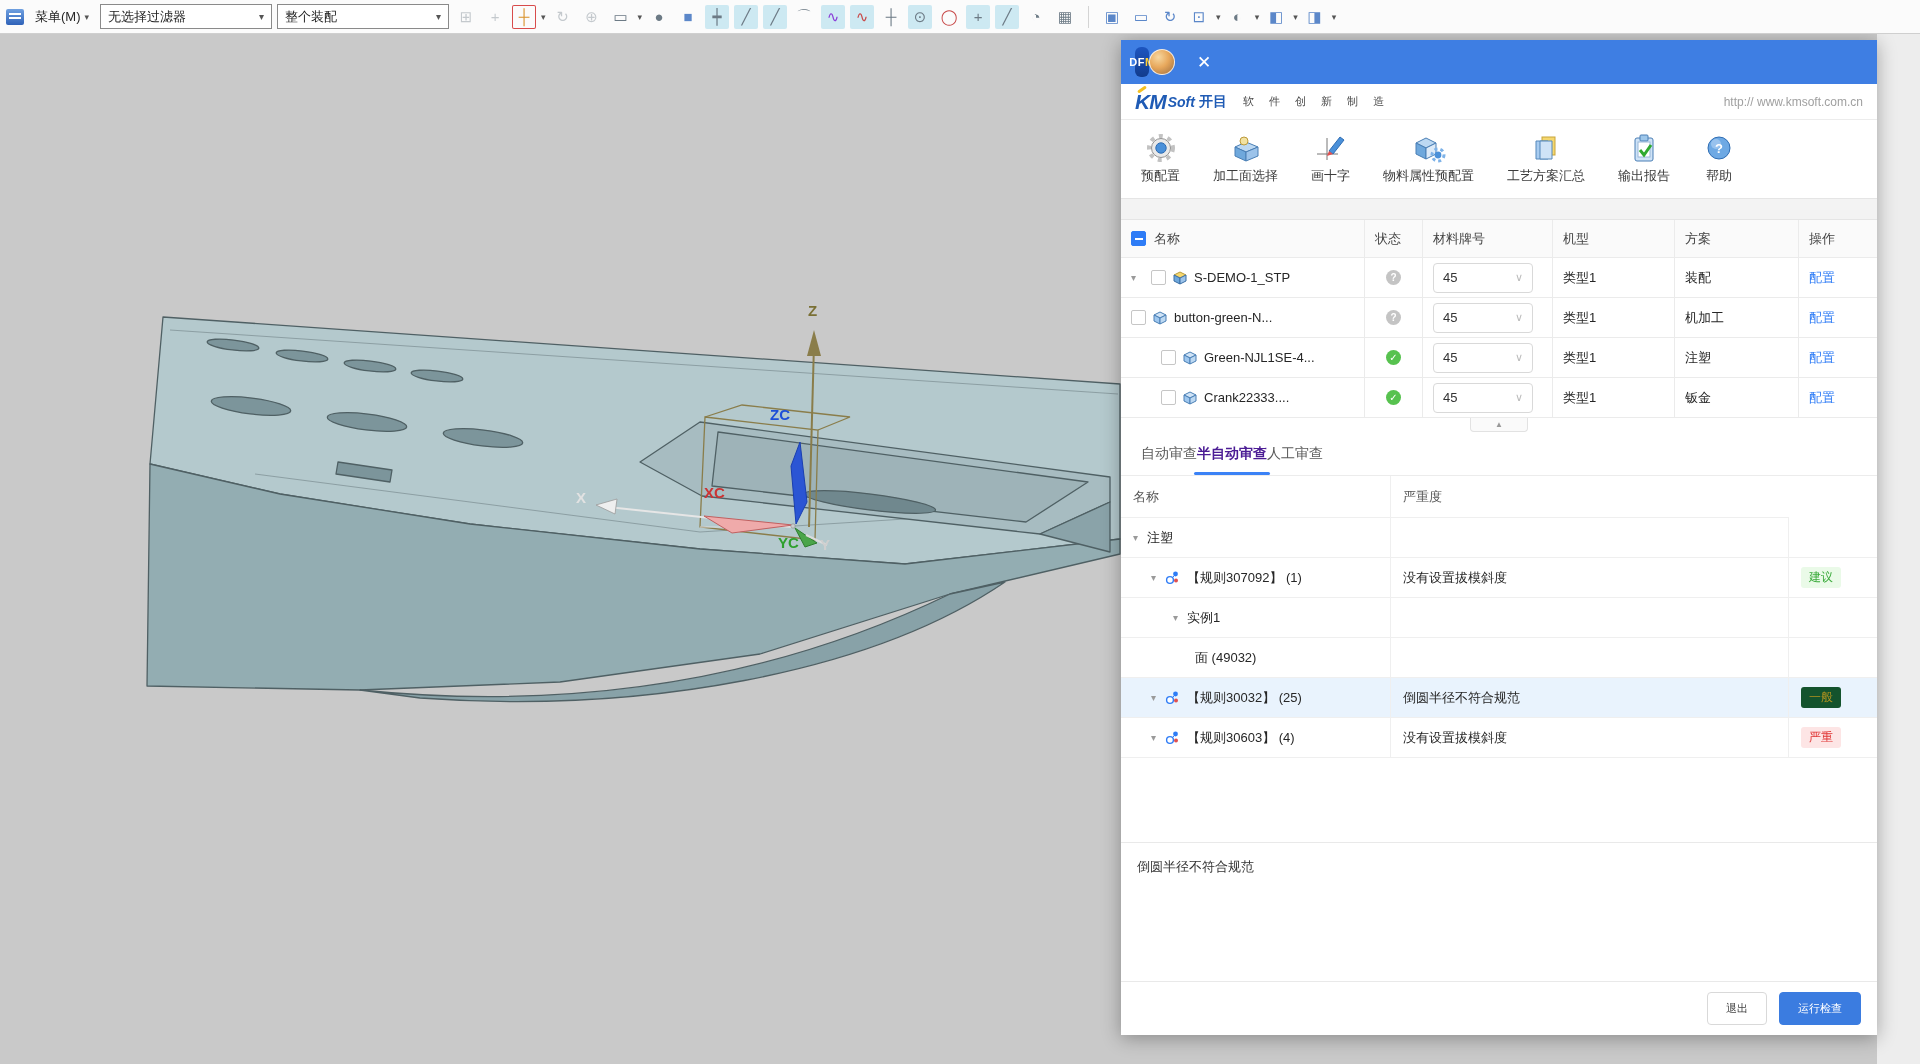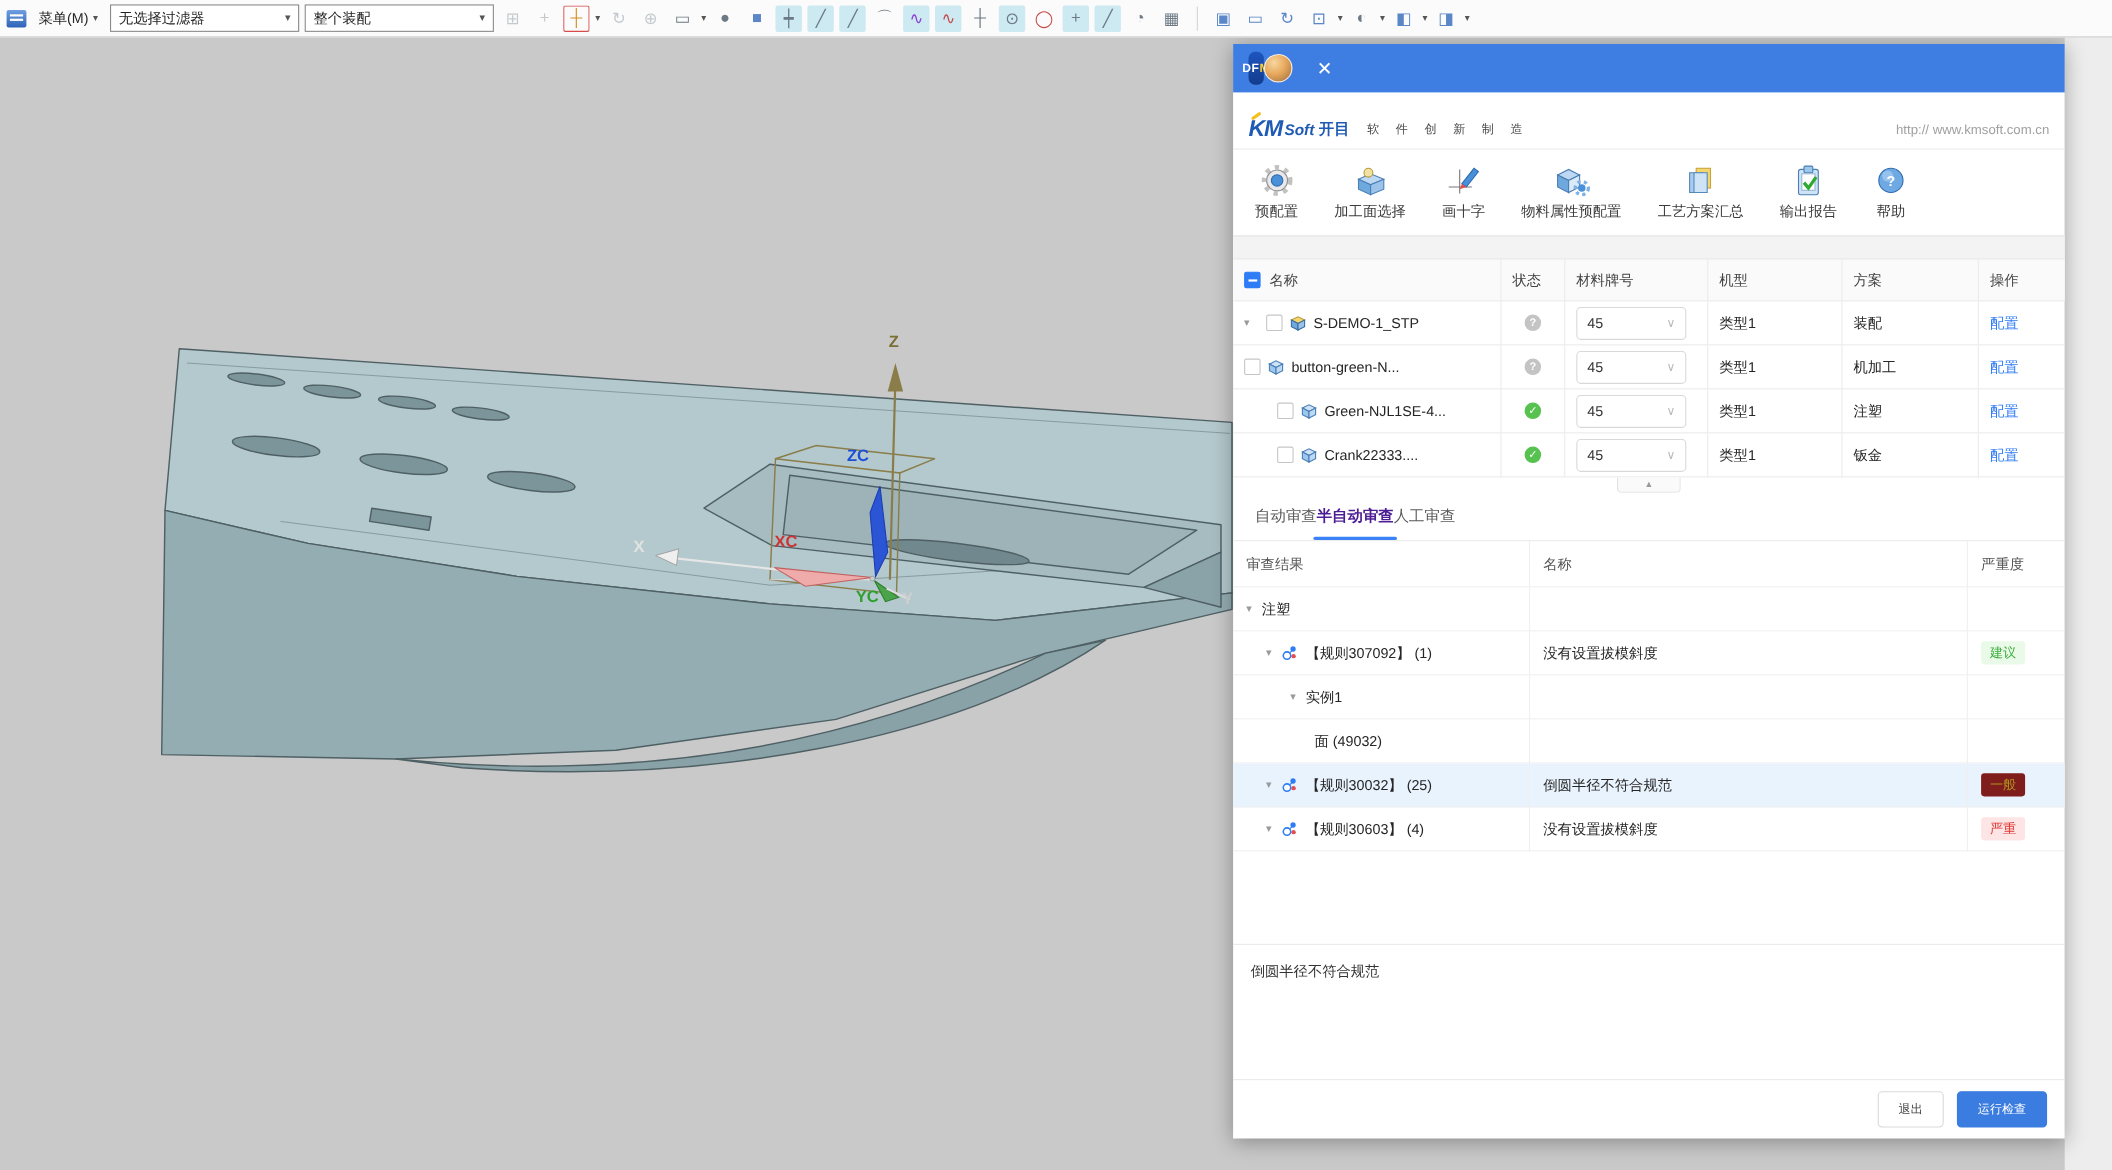--- a/index.html
+++ b/index.html
@@ -40,21 +40,21 @@
   .dfm-titlebar { height:44px; background:#3e7ee3; display:flex; align-items:center; padding:0 14px; flex:0 0 auto; }
   .dfm-badge { width:14px; height:30px; border-radius:6px; background:linear-gradient(180deg,#1d55c0,#123c8c);
     color:#fff; font-weight:bold; font-size:11px; display:flex; align-items:center; justify-content:center; letter-spacing:.5px; }
   .dfm-badge b { color:#ffcf33; font-weight:bold; }
   .dfm-title { color:#fff; font-size:16px; font-weight:600; margin-left:11px; flex:1; }
   .avatar { width:26px; height:26px; border-radius:50%; margin-right:22px;
     background:radial-gradient(circle at 35% 30%,#f6d7a0 0%,#e8a85c 45%,#9a6b3e 100%);
     border:1px solid rgba(255,255,255,.8); }
   .close-x { color:#fff; font-size:17px; line-height:1; cursor:default; }
 
-  .brand-row { height:36px; display:flex; align-items:center; padding:12px 14px; border-bottom:1px solid #ececec; flex:0 0 auto;margin-top:16px; }
+  .brand-row { height:36px; display:flex; align-items:center; padding:12px 14px; border-bottom:1px solid #ececec; flex:0 0 auto; }
   .km-mark { font-style:italic; font-weight:bold; font-size:21px; color:#1f5bb5; letter-spacing:-1px; position:relative; }
   .km-mark::before { content:""; position:absolute; left:2px; top:-2px; width:10px; height:3px; background:#f4c020;
     transform:rotate(-35deg); border-radius:2px; }
   .km-soft { font-style:italic; color:#1f5bb5; font-size:14px; font-weight:bold; margin-left:2px; }
   .km-cn { color:#1f5bb5; font-size:14px; font-weight:bold; margin-left:4px; }
   .km-slogan { font-size:11px; color:#4a4a4a; letter-spacing:6px; margin-left:16px; flex:1; }
   .km-url { font-size:12px; color:#a0a0a0; }
 
   .actions-row { height:78px; display:flex; align-items:center; padding:0 20px; gap:33px; flex:0 0 auto; }
   .action-item { display:flex; flex-direction:column; align-items:center; gap:4px; cursor:default; }
@@ -94,21 +94,21 @@
   .rt-grid { display:grid; grid-template-columns:270px 398px 88px; flex:0 0 auto; }
   .rt-cell { height:40px; display:flex; align-items:center; border-bottom:1px solid #efefef;
     border-right:1px solid #efefef; padding:0 12px; overflow:hidden; white-space:nowrap; }
   .rt-cell:last-child { border-right:none; }
   .rt-head .rt-cell { color:#555; height:42px; }
   .rt-row-hl .rt-cell { background:#e9f3fd; }
   .ind-1 { padding-left:30px; } .ind-2 { padding-left:52px; } .ind-3 { padding-left:74px; }
   .rule-ico { width:15px; height:15px; margin-right:7px; flex:0 0 auto; }
   .badge { padding:2px 8px; border-radius:3px; font-size:12px; }
   .badge.green  { background:#eafae8; color:#3cab3c; }
-  .badge.yellow { background:#7f1d1d; color:#b0921f; }
+  .badge.yellow { background:#14532d; color:#b0921f; }
   .badge.red    { background:#fde5e5; color:#e03636; }
 
   .gap84 { height:84px; flex:0 0 auto; }
   .detail-block { border-top:1px solid #e9e9e9; padding:15px 16px; color:#333; flex:0 0 auto; }
   .fill { flex:1 1 auto; }
   .dfm-footer { height:54px; border-top:1px solid #e9e9e9; display:flex; align-items:center;
     justify-content:flex-end; gap:12px; padding:0 16px; flex:0 0 auto; }
   .btn { height:33px; padding:0 18px; border-radius:4px; display:flex; align-items:center; font-size:11px; cursor:default; }
   .btn-plain { background:#fff; border:1px solid #d9d9d9; color:#444; }
   .btn-primary { background:#3b7ce0; color:#fff; border:1px solid #3b7ce0; }
@@ -455,23 +455,20 @@
   </div>
 
   <div class="tabs-row">
     <span class="tab">自动审查</span>
     <span class="tab active">半自动审查</span>
     <span class="tab">人工审查</span>
   </div>
 
   <div class="rt-grid rt-head">
     <div class="rt-cell">
-        <span>审查结果</span>
-      </div>
-    <div class="rt-cell">
         <span>名称</span>
       </div>
     <div class="rt-cell">
         <span>严重度</span>
       </div>
   </div>
 
   <div class="rt-grid">
     <div class="rt-cell">
       <span class="tree-caret">▾</span>

